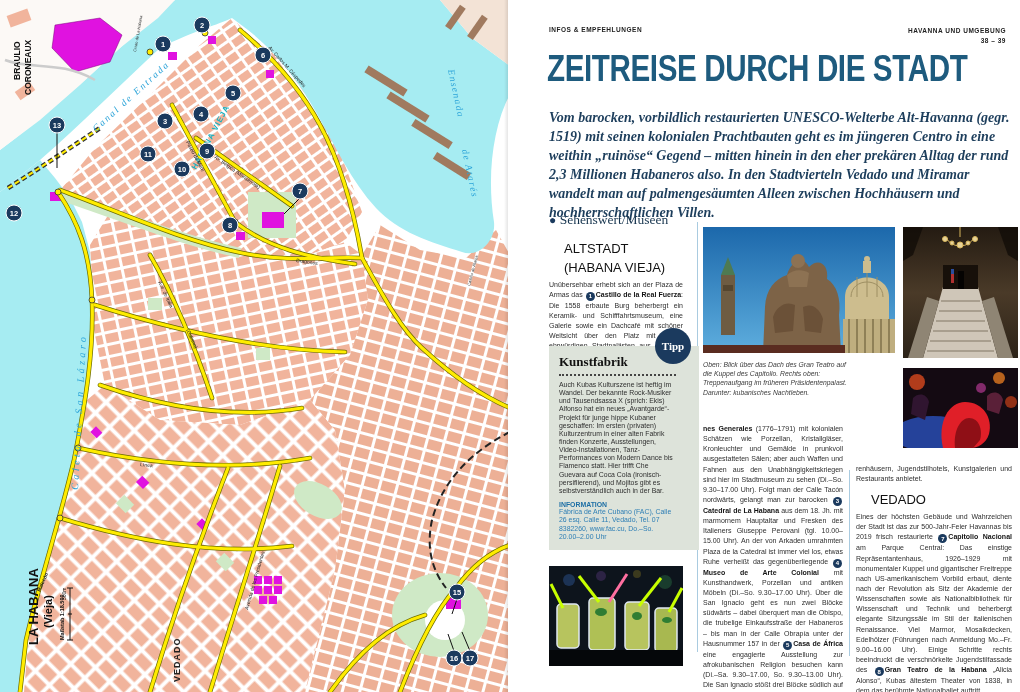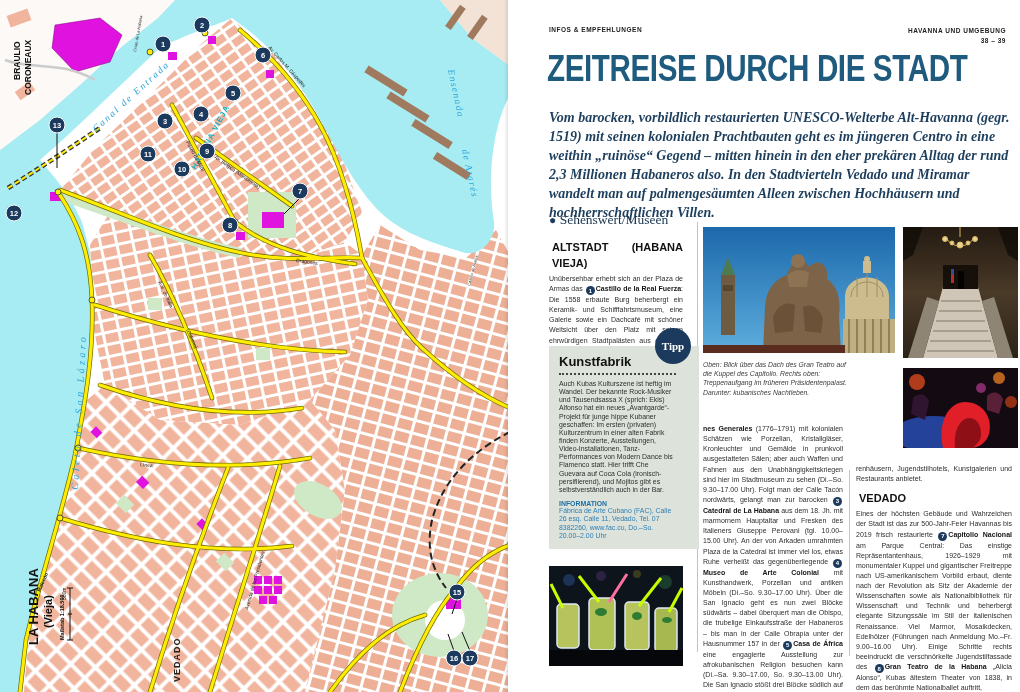--- a/index.html
+++ b/index.html
@@ -19,31 +19,31 @@
   #title{position:absolute;left:39px;top:48px;color:#1e5b7e;font-weight:800;font-size:37px;
          letter-spacing:-.5px;transform:scaleX(.80);transform-origin:left top;white-space:nowrap;}
   #intro{position:absolute;left:41px;top:108px;width:462px;font-family:"Liberation Serif",serif;
          font-style:italic;font-weight:bold;font-size:14px;line-height:1.36;color:#1d3e5c;}
   #section{position:absolute;left:41px;top:212px;font-family:"Liberation Serif",serif;
            font-weight:normal;font-size:13.5px;color:#16344e;}
   #section .dot{color:#1b3a5e;font-size:12px;}
   .vrule{position:absolute;width:1px;background:#a9cbe0;}
   .col{position:absolute;font-size:7px;line-height:1.45;color:#2e2e2e;text-align:justify;}
   .col b{color:#141414;}
-  .colhead{font-size:11px;font-weight:bold;color:#111;margin:0 0 2px 3px;}
+  .colhead{font-size:13px;font-weight:normal;color:#111;margin:0 0 2px 15px;}
   .badge{display:inline-flex;width:9px;height:9px;border-radius:50%;background:#1b3a5e;color:#fff;
          font-size:6px;font-weight:bold;align-items:center;justify-content:center;
          vertical-align:-1.5px;margin:0 1px;line-height:1;}
   
   #tipbox{position:absolute;left:41px;top:346px;width:150px;background:#dde3da;padding:8px 23px 9px 10px;
           box-sizing:border-box;}
   #tipbadge{position:absolute;right:8px;top:-18px;width:36px;height:36px;border-radius:50%;
             background:#1b3a5e;color:#fff;font-family:"Liberation Serif",serif;font-weight:bold;
             font-size:11px;display:flex;align-items:center;justify-content:center;}
-  #tiptitle{font-family:Liberation Sans, sans-serif;font-weight:bold;font-size:13px;color:#111;
+  #tiptitle{font-family:Liberation Serif, serif;font-weight:bold;font-size:13px;color:#111;
             padding-bottom:4px;border-bottom:2px dotted #444;margin-bottom:5px;}
   #tipbody{font-size:6.9px;line-height:1.18;color:#2e2e2e;text-align:left;}
   #tipinfo-label{font-size:6.9px;font-weight:bold;color:#1d6fa5;margin-top:6px;}
   #tipinfo{font-size:6.9px;line-height:1.2;color:#2e7fb5;}
   .photo{position:absolute;overflow:hidden;}
   #caption{position:absolute;left:195px;top:360px;width:152px;font-size:6.8px;line-height:1.35;
            font-style:italic;color:#3a3a3a;text-align:left;}
   
   text{font-family:"Liberation Sans",sans-serif;}
   .wlbl{fill:#2aa3d8;font-style:italic;font-family:"Liberation Serif",serif;}

